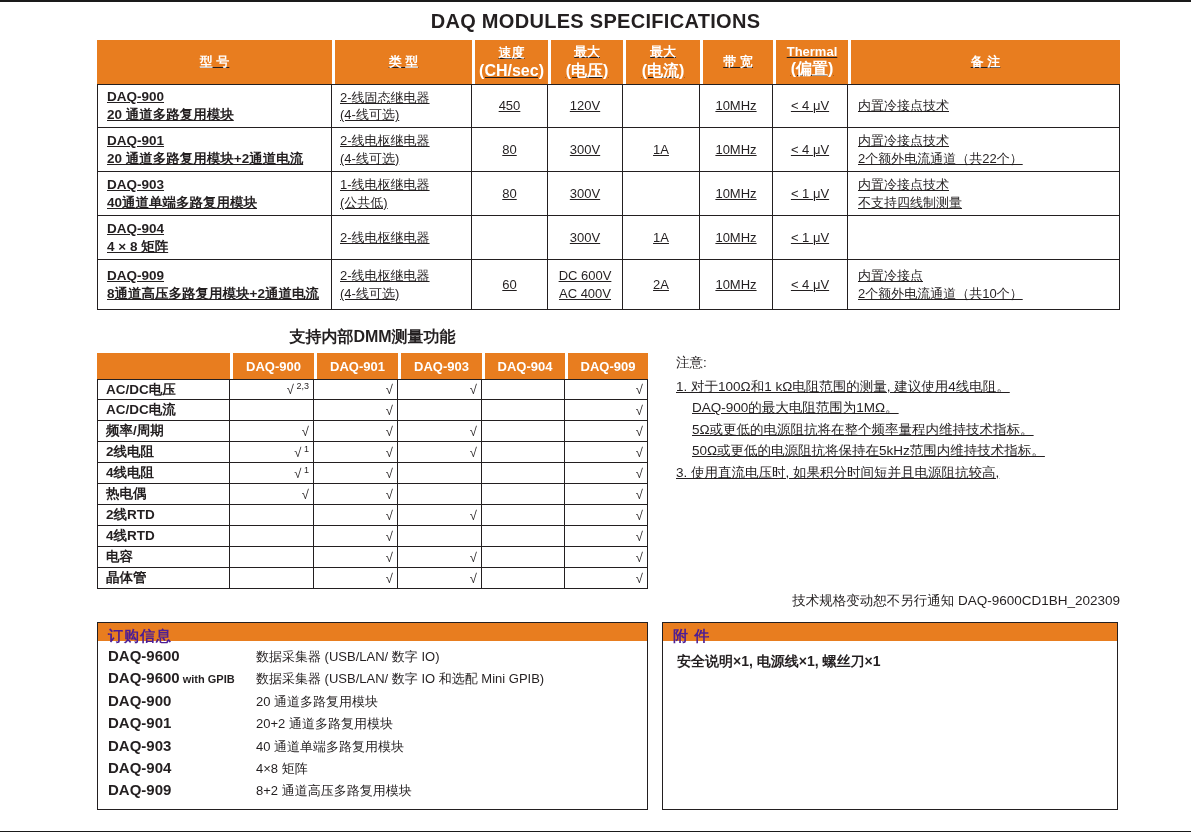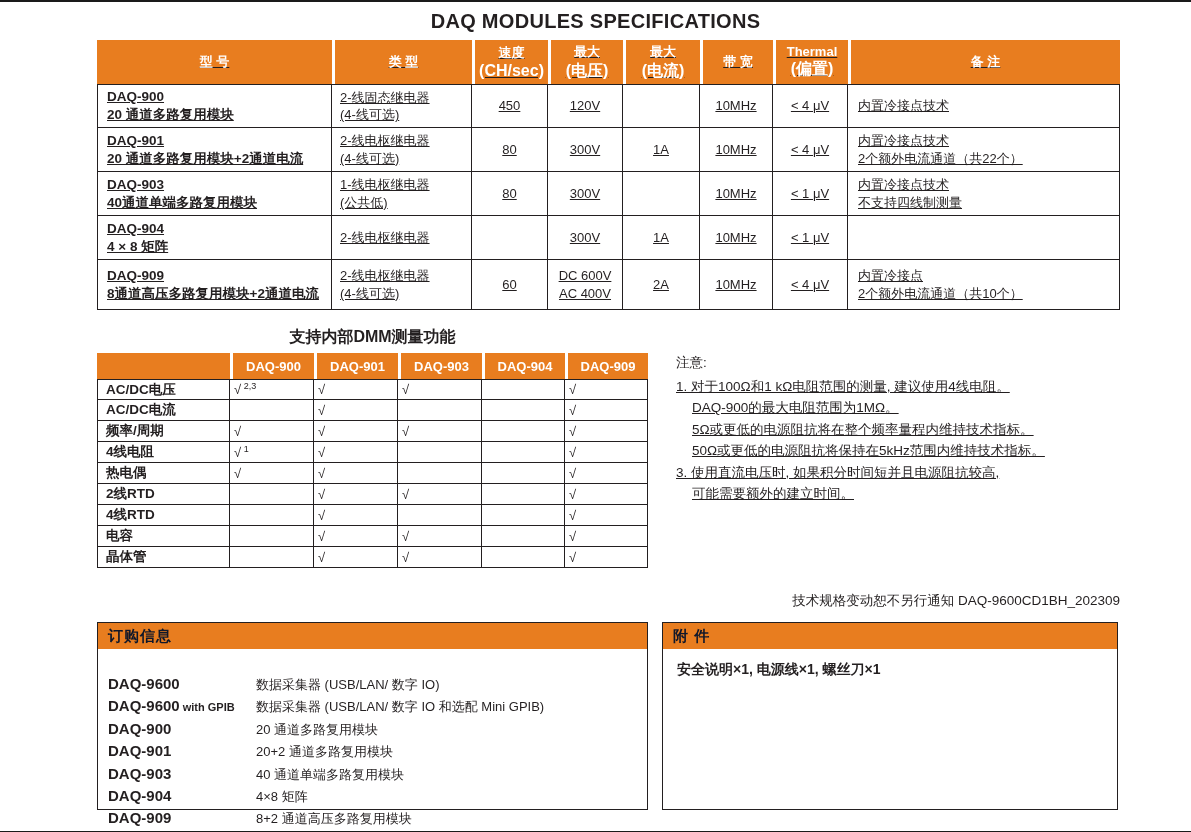--- a/index.html
+++ b/index.html
@@ -52,21 +52,21 @@
     border-collapse:separate;border-spacing:0;table-layout:fixed;
   }
   .dmm-table th{
     background:#E87D1F;color:#ffffff;text-align:center;vertical-align:middle;
     height:26px;font-size:13px;font-weight:bold;box-sizing:border-box;padding:1px;
   }
   .dmm-table th + th{border-left:3px solid #ffffff;}
   .dmm-table td{
     border-right:1px solid #231F20;border-bottom:1px solid #231F20;
     background:#ffffff;box-sizing:border-box;height:21px;
-    font-size:13px;vertical-align:middle;padding:0 4px;text-align:left;
+    font-size:13px;vertical-align:middle;padding:0 4px;text-align:right;
   }
   .dmm-table tbody tr td:first-child{border-left:1px solid #231F20;}
   .dmm-table tbody tr:first-child td{border-top:1px solid #231F20;}
   .dmm-table td.rowlabel{text-align:left;font-weight:bold;font-size:13.5px;padding-left:8px;}
   .dmm-table sup{font-size:9px;vertical-align:super;line-height:0;}
 
   
   .notes{position:absolute;left:676px;top:352px;width:450px;font-size:13.5px;line-height:21.5px;}
   .notes .note-heading{margin-bottom:2px;}
   .notes .note-line{white-space:nowrap;text-decoration:underline;}
@@ -74,24 +74,24 @@
 
   .footer-note{
     position:absolute;right:71px;top:592px;font-size:13.5px;text-align:right;
   }
 
   
   .box{position:absolute;top:622px;border:1px solid #231F20;background:#ffffff;box-sizing:border-box;height:188px;}
   .box-ordering{left:97px;width:551px;}
   .box-accessories{left:662px;width:456px;}
   .box-header{
-    background:#E87D1F;color:#0f172a;font-weight:bold;font-size:15px;
-    height:26px;line-height:26px;padding-left:10px;letter-spacing:1px;
-  }
-  .ordering-items{padding:26px 0 0 10px;}
+    background:#E87D1F;color:#4c1d95;font-weight:bold;font-size:15px;
+    height:18px;line-height:26px;padding-left:10px;letter-spacing:1px;
+  }
+  .ordering-items{padding:6px 0 0 10px;}
   .ordering-item{display:flex;align-items:baseline;height:22.4px;}
   .ordering-model{width:148px;font-weight:bold;font-size:15px;white-space:nowrap;flex:none;}
   .ordering-model .suffix{font-size:11px;font-weight:bold;}
   .ordering-desc{font-size:13px;}
   .accessories-content{padding:12px 0 0 14px;font-size:14px;font-weight:bold;}
 </style>
 </head>
 <body>
 
 <div class="page-top-rule"></div>
@@ -287,20 +287,28 @@
       </tr>
       <tr>
         <td class="rowlabel">频率/周期</td>
         <td><span>√</span></td>
         <td><span>√</span></td>
         <td><span>√</span></td>
         <td></td>
         <td><span>√</span></td>
       </tr>
       <tr>
+        <td class="rowlabel">2线电阻</td>
+        <td><span>√</span><sup> 1</sup></td>
+        <td><span>√</span></td>
+        <td><span>√</span></td>
+        <td></td>
+        <td><span>√</span></td>
+      </tr>
+      <tr>
         <td class="rowlabel">4线电阻</td>
         <td><span>√</span><sup> 1</sup></td>
         <td><span>√</span></td>
         <td></td>
         <td></td>
         <td><span>√</span></td>
       </tr>
       <tr>
         <td class="rowlabel">热电偶</td>
         <td><span>√</span></td>
@@ -345,21 +353,20 @@
 </table>
 
 <div class="notes">
   <div class="note-heading">注意:</div>
   <div>
       <div class="note-line">1. 对于100Ω和1 kΩ电阻范围的测量, 建议使用4线电阻。</div>
       <div class="note-line indent">DAQ-900的最大电阻范围为1MΩ。</div>
       <div class="note-line indent">5Ω或更低的电源阻抗将在整个频率量程内维持技术指标。</div>
       <div class="note-line indent">50Ω或更低的电源阻抗将保持在5kHz范围内维持技术指标。</div>
       <div class="note-line">3. 使用直流电压时, 如果积分时间短并且电源阻抗较高,</div>
-      <div class="note-line indent">可能需要额外的建立时间。</div>
     </div>
 </div>
 
 <div class="footer-note">技术规格变动恕不另行通知 DAQ-9600CD1BH_202309</div>
 
 <div class="box box-ordering">
   <div class="box-header">订购信息</div>
   <div class="ordering-items">
       <div class="ordering-item">
         <div class="ordering-model"><span>DAQ-9600</span></div>

